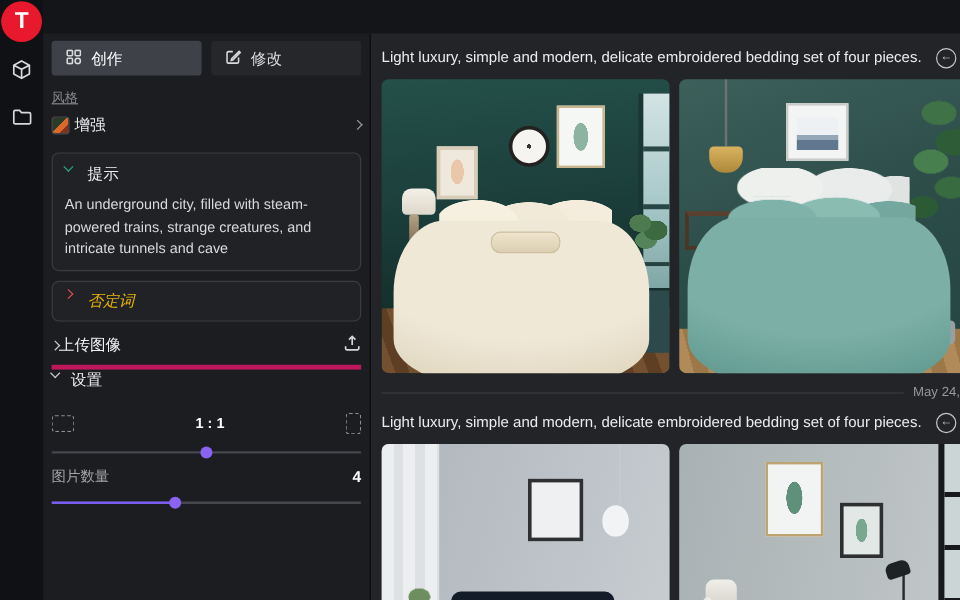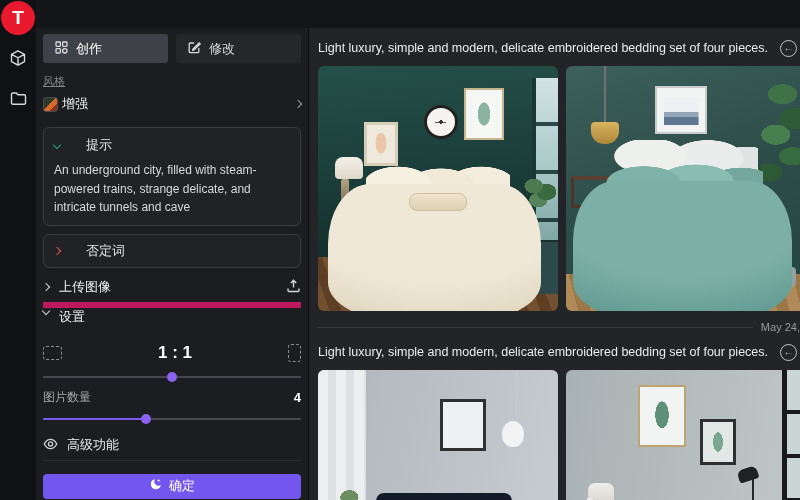--- a/index.html
+++ b/index.html
@@ -35,34 +35,34 @@
   .style-row .txt { font-size:13px; color:#f2f2f3; flex:1; }
 
   .chev { width:6px; height:6px; border-right:1.6px solid #cfd0d3; border-bottom:1.6px solid #cfd0d3; display:inline-block; }
   .chev.right { transform:rotate(-45deg); }
   .chev.down  { transform:rotate(45deg); }
   .chev.green { border-color:#2aa574; }
   .chev.red   { border-color:#e05252; }
   .chev.dim   { border-color:#9a9b9f; }
 
   .box { margin-top:8px; border:1px solid #3a3c41; border-radius:6px; background:#202226; padding:8px 10px; }
-  .box-head { display:flex; align-items:center; gap:26px; font-size:13px; color:#eceded; }
-  .box-head.muted { color:#e5e5e5; }
+  .box-head { display:flex; align-items:flex-start; gap:13px; font-size:13px; color:#eceded; }
+  .box-head.muted { color:#eab308;font-style:italic; }
   .prompt-text { margin-top:7px; font-size:12px; line-height:1.55; color:#d8d9db; font-weight:500; }
 
-  .row-line { height:35px; display:flex; align-items:center; gap:10px; border-bottom:6px solid #be185d; cursor:pointer;justify-content:center; }
+  .row-line { height:35px; display:flex; align-items:center; border-bottom:4px solid #be185d; cursor:pointer;justify-content:center; }
   .row-line .txt { font-size:13px; color:#f0f0f1; flex:1; }
   .row-line svg { stroke:#d5d6d8; fill:none; stroke-width:1.4; }
   .row-plain { height:32px; display:flex; align-items:flex-start; gap:10px; cursor:pointer; }
   .row-plain .txt { font-size:13px; color:#f0f0f1; }
 
   .ratio-row { height:26px; display:flex; align-items:center; justify-content:space-between; }
   .ratio-land { width:19px; height:14px; border:1px dashed #8d8e93; border-radius:3px; cursor:pointer; }
   .ratio-port { width:13px; height:18px; border:1px dashed #8d8e93; border-radius:3px; cursor:pointer; }
-  .ratio-val { font-size:17px; font-weight:bold; color:#fff; }
+  .ratio-val { font-size:12px; font-weight:bold; color:#fff; }
 
   .slider { position:relative; height:12px; margin:5px 0 4px 0; cursor:pointer; }
   .slider .track { position:absolute; left:0; right:0; top:5px; height:2px; background:#46474c; border-radius:1px; }
   .slider .fill { position:absolute; left:0; top:5px; height:2px; background:#7b5cf0; border-radius:1px; }
   .slider .thumb { position:absolute; top:1px; width:10px; height:10px; margin-left:-5px;
                    border-radius:50%; background:#8a63f2; }
   .count-row { height:20px; margin-top:5px; display:flex; align-items:center; justify-content:space-between; }
   .count-row .txt { font-size:12px; color:#a3a4a8; }
   .count-row .val { font-size:13px; font-weight:bold; color:#fff; }
 
@@ -241,21 +241,21 @@
       <span class="style-thumb"></span>
       <span class="txt">增强</span>
       <span class="chev right dim"></span>
     </div>
 
     <div class="box">
       <div class="box-head">
         <span class="chev down green"></span>
         <span>提示</span>
       </div>
-      <div class="prompt-text">An underground city, filled with steam-powered trains, strange delicate, and intricate tunnels and cave</div>
+      <div class="prompt-text">An underground city, filled with steam-powered trains, strange creatures, and intricate tunnels and cave</div>
     </div>
 
     <div class="box" style="padding:7px 10px">
       <div class="box-head muted">
         <span class="chev right red"></span>
         <span>否定词</span>
       </div>
     </div>
 
     <div class="row-line" style="margin-top:5px">
@@ -288,39 +288,21 @@
       <span class="txt">图片数量</span>
       <span class="val">4</span>
     </div>
 
     <div class="slider">
       <div class="track"></div>
       <div class="fill" style="width: 40%;"></div>
       <div class="thumb" style="left: 40%;"></div>
     </div>
 
-    <div class="adv-row">
-      <span>
-        <svg width="15" height="12" viewBox="0 0 15 12">
-          <path d="M1.2 6 C3 2.6 5.2 1.4 7.5 1.4 S12 2.6 13.8 6 C12 9.4 9.8 10.6 7.5 10.6 S3 9.4 1.2 6 Z"></path>
-          <circle cx="7.5" cy="6" r="2.1"></circle>
-        </svg>
-      </span>
-      <span class="txt">高级功能</span>
-    </div>
-
-    <button class="confirm">
-      <span>
-        <svg width="13" height="13" viewBox="0 0 13 13">
-          <path d="M6.2 1.2 A5 5 0 1 0 11.8 6.8 A4 4 0 0 1 6.2 1.2 Z"></path>
-          <circle cx="9.6" cy="2.6" r="1"></circle>
-        </svg>
-      </span>
-      <span>确定</span>
-    </button>
+
 
   </section>
 
   <main class="content">
 
     <div class="cap-row">
       <span class="cap-text">Light luxury, simple and modern, delicate embroidered bedding set of four pieces.</span>
       <span class="cap-btn">←</span>
     </div>
 

